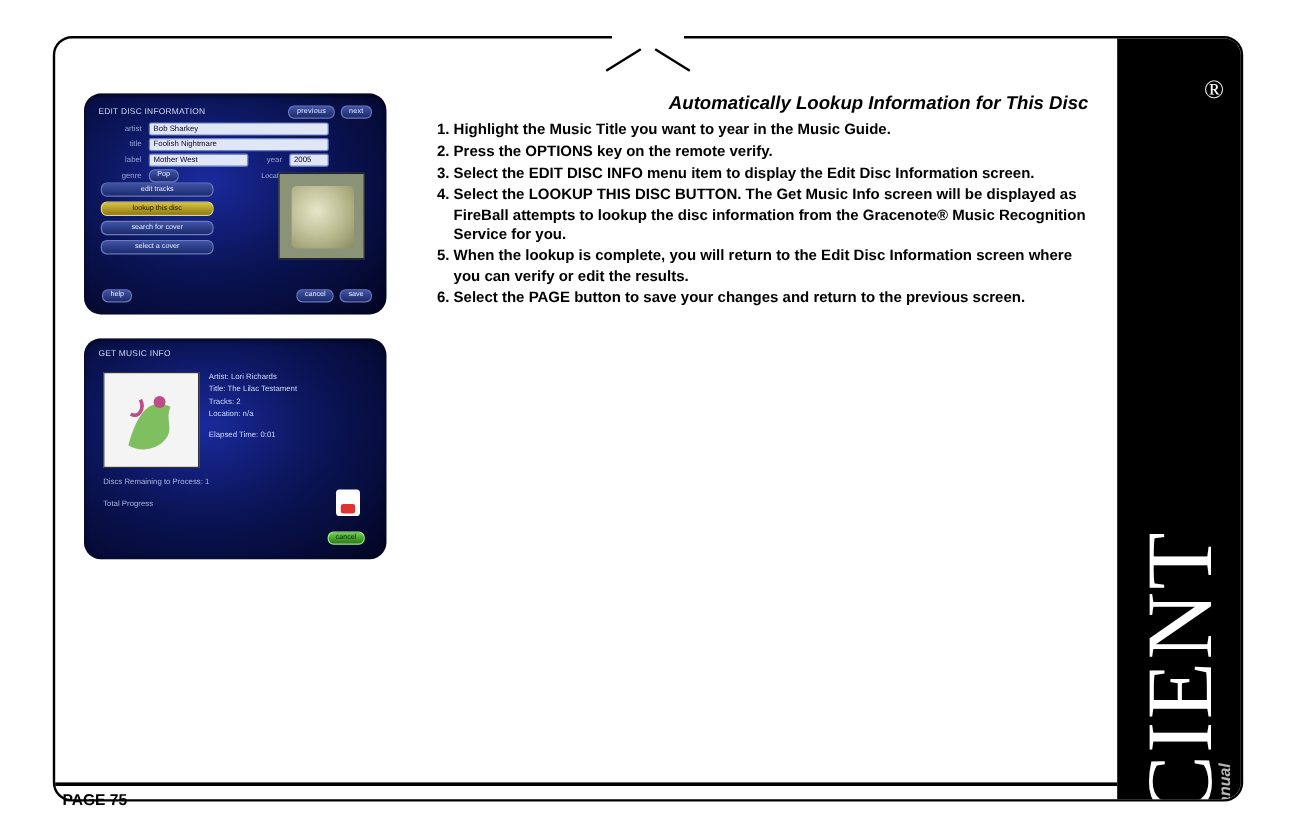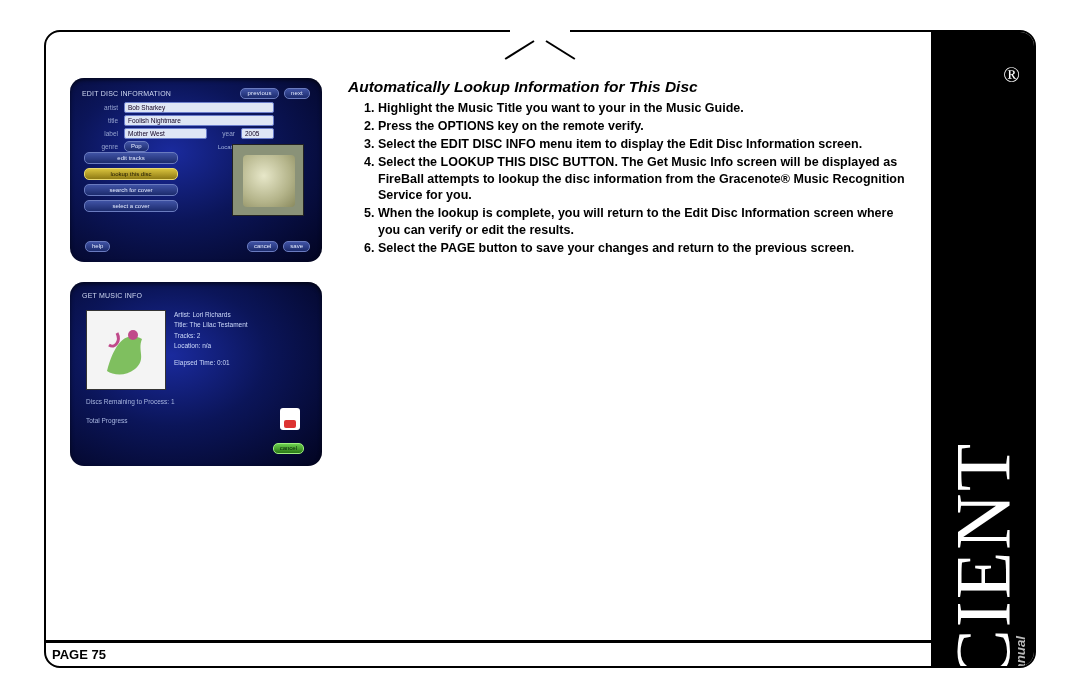--- a/index.html
+++ b/index.html
@@ -242,20 +242,21 @@
     position:absolute; right:18px; bottom:12px;
   }
 
   
   h3.sect {
     margin: 0 0 4px 0;
     font-family: Arial, sans-serif;
     font-weight: bold;
     font-style: italic;
     font-size: 15.5px;
+    text-align: right;
   }
   p.intro {
     margin: 0 0 14px 0;
     font-family: "Times New Roman", Times, serif;
     font-size: 14px;
     line-height: 1.28;
   }
   .steps-lead {
     font-family: Arial, sans-serif;
     font-size: 12.5px;
@@ -270,21 +271,21 @@
     font-weight: bold;
     line-height: 1.35;
   }
   ol.steps li { margin-bottom: 1px; }
 
   
   .page-no {
     position: absolute;
     left: 0;
     bottom: 0;
-    height: 26px;
+    height: 14px;
     width: 100%;
     border-top: 3px solid #000;
     box-sizing: border-box;
     padding-left: 6px;
     font-family: Arial, sans-serif;
     font-size: 13px;
     font-weight: bold;
     line-height: 24px;
     margin-top: 20px;
   }
@@ -373,21 +374,21 @@
           </div>
           <div class="t2-icon"></div>
           <span class="pill green t2-cancel">cancel</span>
         </div>
       </div>
 
       <div class="text-col">
         <h3 class="sect">Automatically Lookup Information for This Disc</h3>
 
         <ol class="steps">
-          <li>Highlight the Music Title you want to your in the Music Guide.</li>
+          <li>Highlight the Music Title you want to year in the Music Guide.</li>
           <li>Press the OPTIONS key on the remote verify.</li>
           <li>Select the EDIT DISC INFO menu item to display the Edit Disc Information screen.</li>
           <li>Select the LOOKUP THIS DISC BUTTON. The Get Music Info screen will be displayed as FireBall attempts to lookup the disc information from the Gracenote® Music Recognition Service for you.</li>
           <li>When the lookup is complete, you will return to the Edit Disc Information screen where you can verify or edit the results.</li>
           <li>Select the PAGE button to save your changes and return to the previous screen.</li>
         </ol>
       </div>
     </div>
 
     <div class="page-no">PAGE 75</div>

